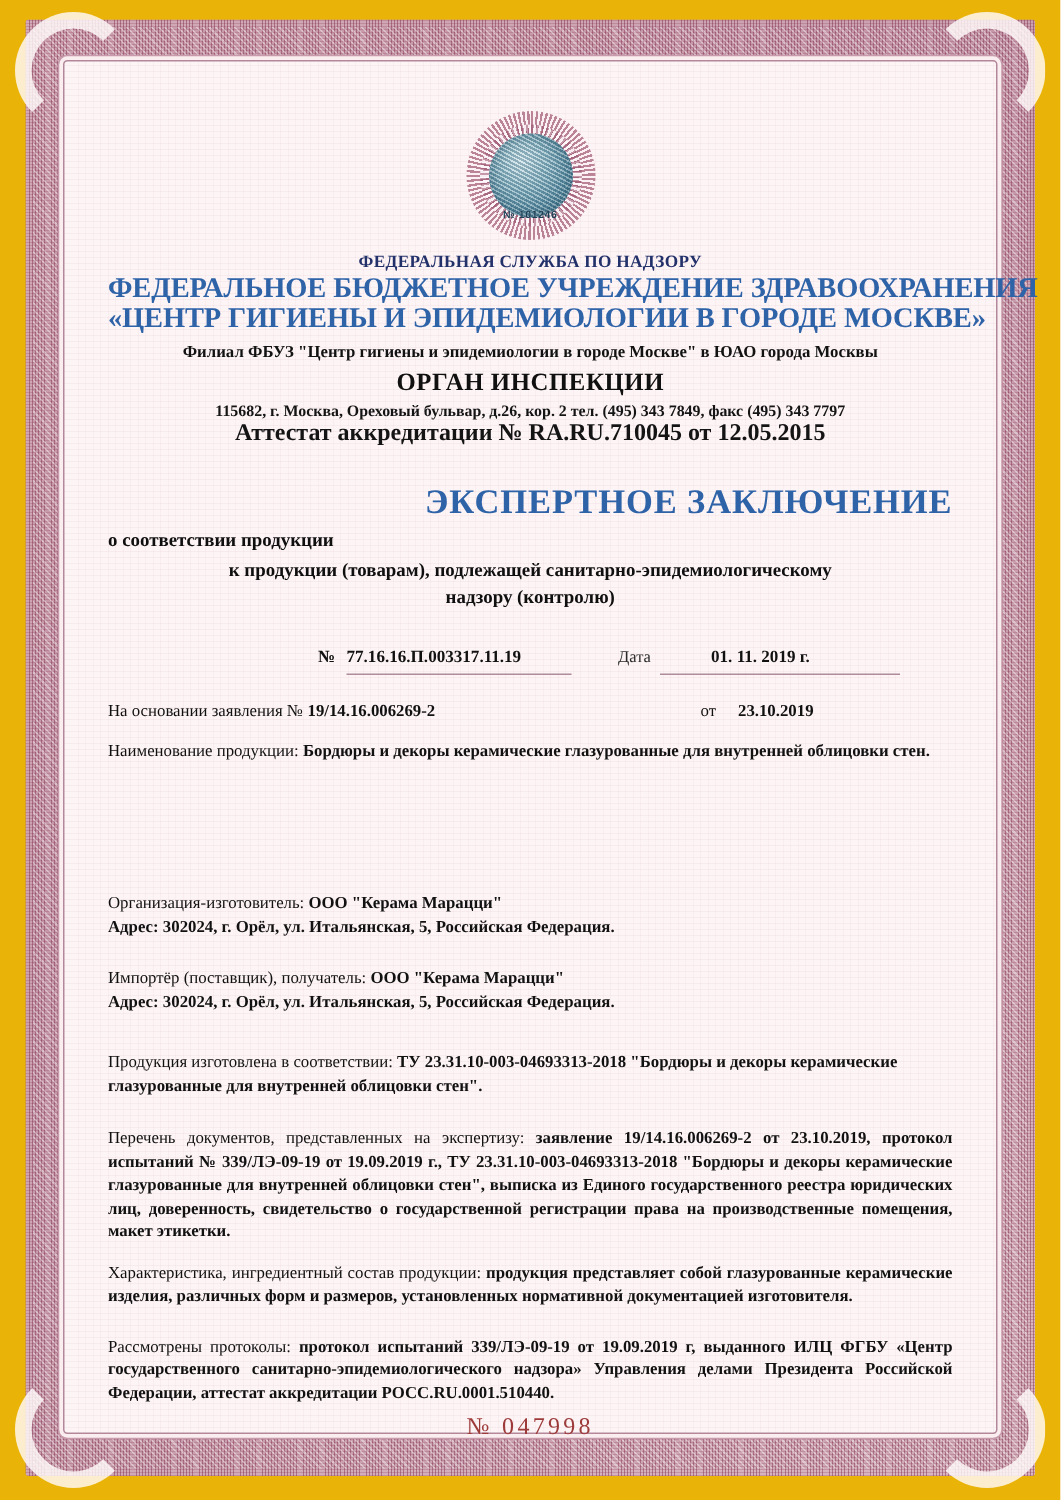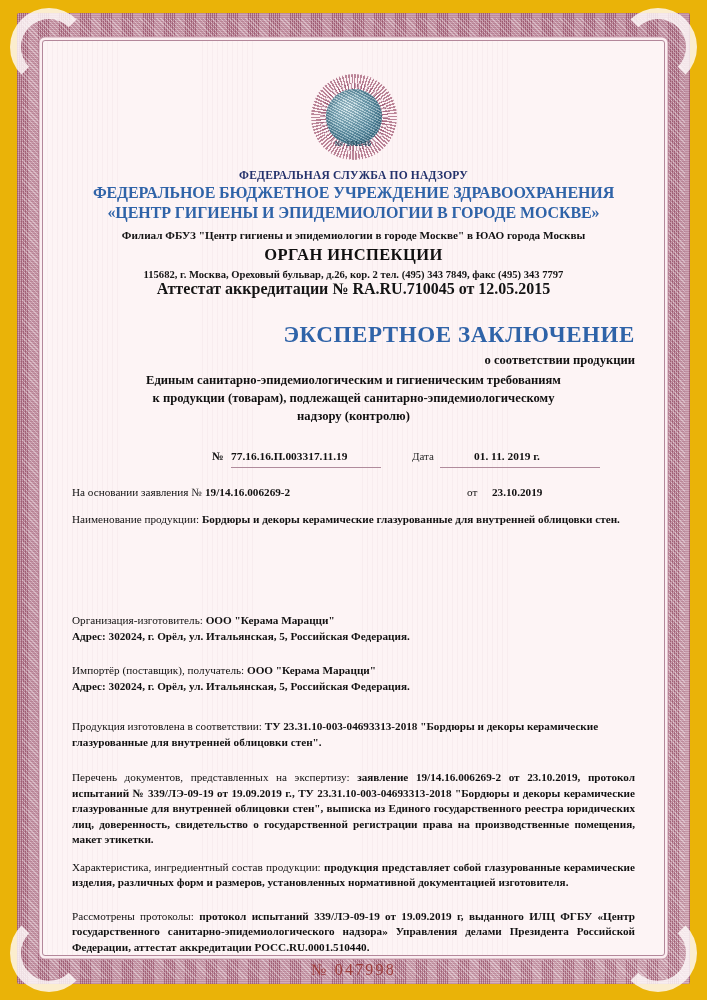--- a/index.html
+++ b/index.html
@@ -186,21 +186,21 @@
     line-height: 15px;
   }
   .hdr-line2 {
     font-size: 11.5px;
     font-weight: bold;
     color: #23316b;
     letter-spacing: 0.1px;
     line-height: 16px;
   }
   .hdr-big1, .hdr-big2 {
-    font-size: 16px;
+    font-size: 19px;
     font-weight: bold;
     color: #2f63a8;
     letter-spacing: -0.1px;
     line-height: 20px;
     white-space: nowrap;
   }
   .hdr-branch {
     margin-top: 5px;
     font-size: 11.2px;
     font-weight: bold;
@@ -234,21 +234,21 @@
     margin-top: 26px;
     text-align: right;
     font-size: 23px;
     font-weight: bold;
     color: #2f63a8;
     letter-spacing: 0.6px;
     line-height: 26px;
   }
   .title-sub {
     margin-top: 4px;
-    text-align: right;
+    text-align: left;
     font-size: 12.6px;
     font-weight: bold;
     color: #0f0f0f;
     line-height: 17px;
   }
   .title-body {
     margin-top: 2px;
     text-align: center;
     font-size: 12.6px;
     font-weight: bold;
@@ -358,21 +358,20 @@
       <div class="hdr-big2">«ЦЕНТР ГИГИЕНЫ И ЭПИДЕМИОЛОГИИ В ГОРОДЕ МОСКВЕ»</div>
       <div class="hdr-branch">Филиал ФБУЗ "Центр гигиены и эпидемиологии в городе Москве" в ЮАО города  Москвы</div>
       <div class="hdr-organ">ОРГАН ИНСПЕКЦИИ</div>
       <div class="hdr-addr">115682, г. Москва, Ореховый бульвар,  д.26, кор. 2  тел. (495) 343 7849, факс (495) 343 7797</div>
       <div class="hdr-accred">Аттестат аккредитации № RA.RU.710045 от 12.05.2015</div>
     </div>
 
     <div class="title-main">ЭКСПЕРТНОЕ ЗАКЛЮЧЕНИЕ</div>
     <div class="title-sub">о  соответствии продукции</div>
     <div class="title-body">
-      <div>Единым санитарно-эпидемиологическим и гигиеническим требованиям</div>
       <div>к продукции (товарам), подлежащей санитарно-эпидемиологическому</div>
       <div>надзору (контролю)</div>
     </div>
 
     <div class="row-number">
       <span class="num-label">№</span>
       <span class="num-value">77.16.16.П.003317.11.19</span>
       <span class="num-rule"></span>
       <span class="date-label">Дата</span>
       <span class="date-value">01. 11. 2019 г.</span>

